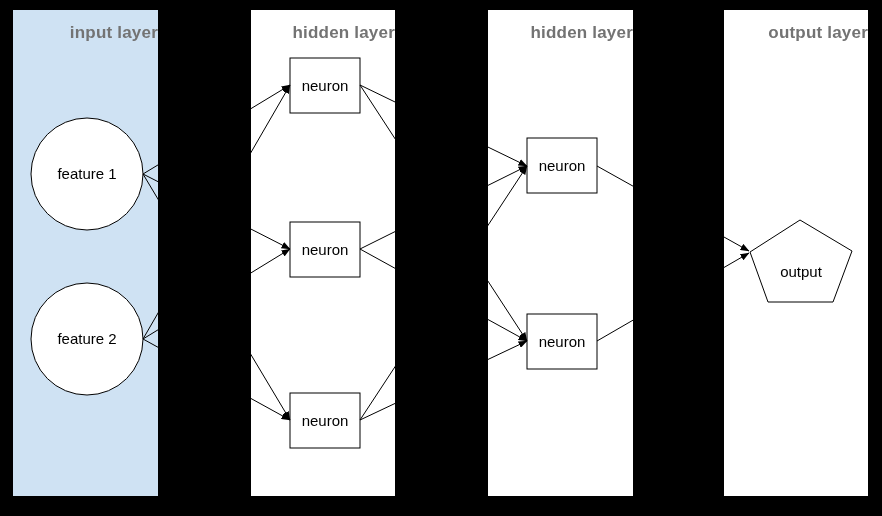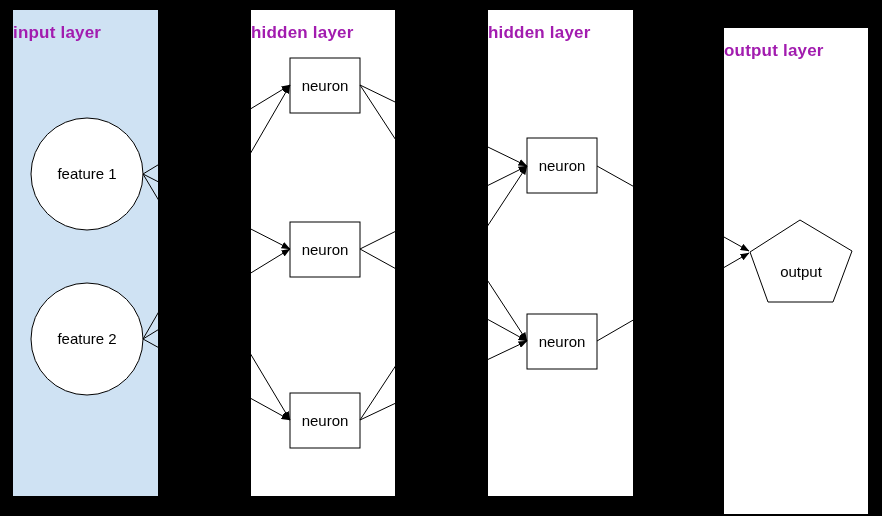--- a/index.html
+++ b/index.html
@@ -19,24 +19,24 @@
     position: absolute;
     top: 10px;
     height: 486px;
   }
   .panel-0 { left: 13px;  width: 145px; }
   .panel-1 { left: 251px; width: 144px; }
   .panel-2 { left: 488px; width: 145px; }
   .panel-3 { left: 724px; width: 144px; }
   .panel-title {
     padding-top: 13px;
-    text-align: left;
+    text-align: right;
     font-size: 17px;
     font-weight: bold;
-    color: #a21caf;
+    color: #737373;
     letter-spacing: 0.2px;
   }
   svg.overlay {
     position: absolute;
     left: 0;
     top: 0;
     width: 882px;
     height: 516px;
     pointer-events: none;
   }
@@ -67,21 +67,21 @@
   </div>
 
   <div class="panel panel-1" style="background: rgb(255, 255, 255);">
     <div class="panel-title">hidden layer</div>
   </div>
 
   <div class="panel panel-2" style="background: rgb(255, 255, 255);">
     <div class="panel-title">hidden layer</div>
   </div>
 
-  <div class="panel panel-3" style="background: rgb(255, 255, 255); margin-top: 18px;">
+  <div class="panel panel-3" style="background: rgb(255, 255, 255);">
     <div class="panel-title">output layer</div>
   </div>
 
   <svg class="overlay" width="882" height="516" viewBox="0 0 882 516">
     <defs>
       <marker id="arrow" markerWidth="9" markerHeight="7" refX="8.5" refY="3.5" orient="auto" markerUnits="userSpaceOnUse">
         <path d="M0,0 L9,3.5 L0,7 Z" fill="#000000"></path>
       </marker>
     </defs>
     <g id="nodes-group">

